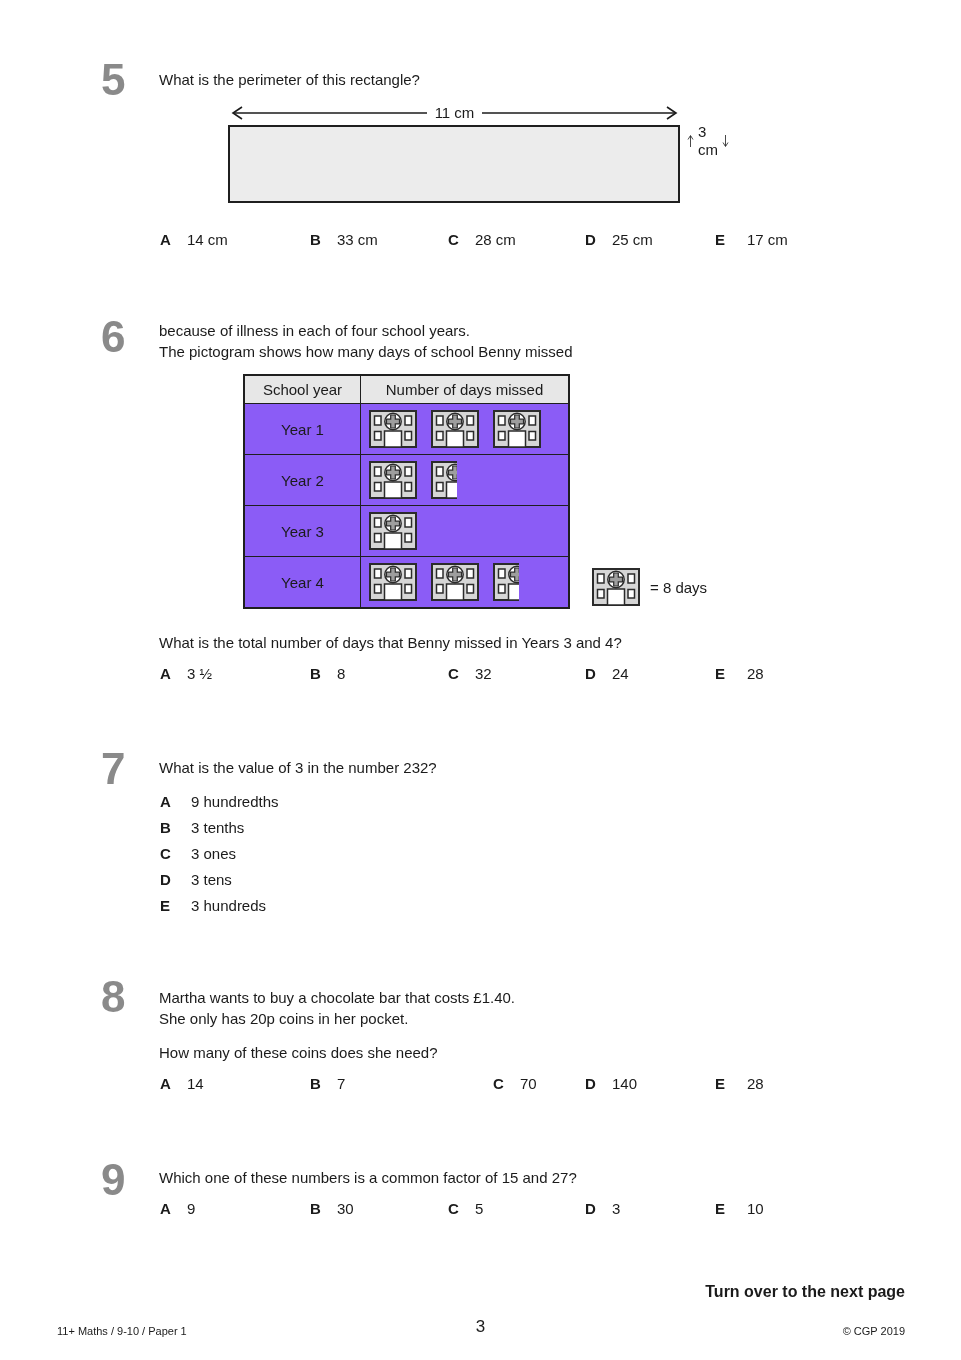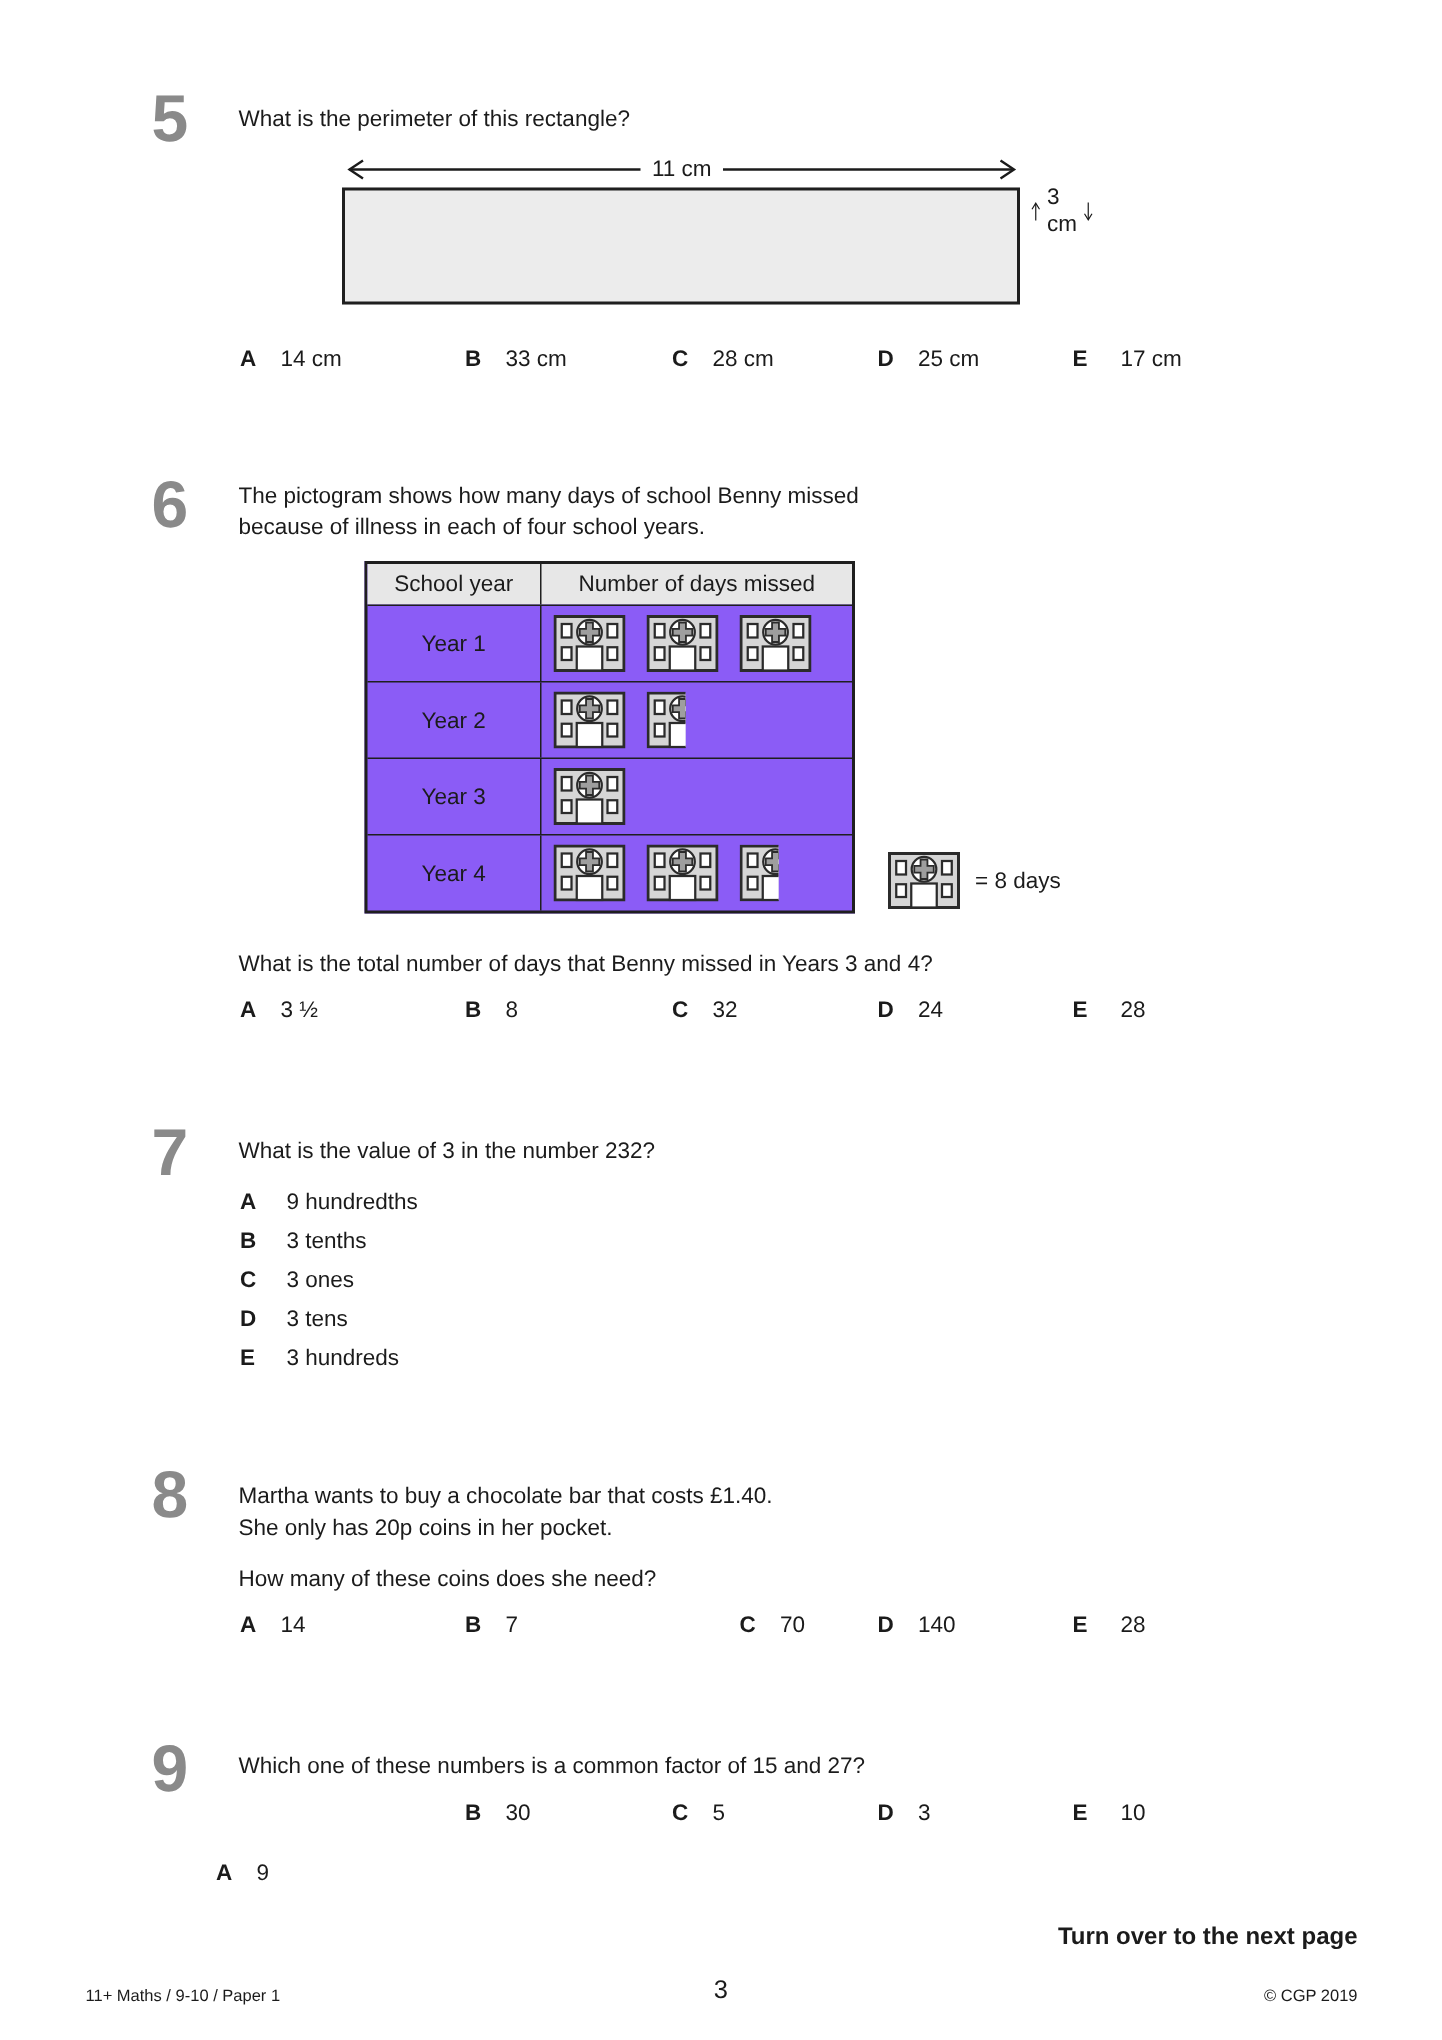--- a/index.html
+++ b/index.html
@@ -85,22 +85,22 @@
       <span class="opt" style="left:310px;"><b class="ol">B</b><span class="ov">33 cm</span></span>
       <span class="opt" style="left:448px;"><b class="ol">C</b><span class="ov">28 cm</span></span>
       <span class="opt" style="left:585px;"><b class="ol">D</b><span class="ov">25 cm</span></span>
       <span class="opt" style="left:715px;"><b class="ol" style="width:32px;">E</b><span class="ov">17 cm</span></span>
     </div>
   </div>
 
   <div class="qblock" style="top:315px;height:390px;">
     <div class="qnum">6</div>
     <div class="qtext" style="top:5px;">
+      <div>because of illness in each of four school years.</div>
       <div>The pictogram shows how many days of school Benny missed</div>
-      <div>because of illness in each of four school years.</div>
     </div>
 
     <div class="ptable">
       <div class="prow phead">
         <div class="pcell-year">School year</div>
         <div class="pcell-icons">Number of days missed</div>
       </div>
       <div class="prow pdata">
         <div class="pcell-year">Year 1</div>
         <div class="pcell-icons">
@@ -285,21 +285,21 @@
       <span class="opt" style="left:460px;margin-left:33px;"><b class="ol">C</b><span class="ov">70</span></span>
       <span class="opt" style="left:585px;"><b class="ol">D</b><span class="ov">140</span></span>
       <span class="opt" style="left:715px;"><b class="ol" style="width:32px;">E</b><span class="ov">28</span></span>
     </div>
   </div>
 
   <div class="qblock" style="top:1158px;height:80px;">
     <div class="qnum">9</div>
     <div class="qtext" style="top:9px;">Which one of these numbers is a common factor of 15 and 27?</div>
     <div class="opt-row" style="top:42px;">
-      <span class="opt" style="left:144px;margin-top:40px;"><b class="ol">A</b><span class="ov">9</span></span>
+      <span class="opt" style="left:160px;"><b class="ol">A</b><span class="ov">9</span></span>
       <span class="opt" style="left:310px;"><b class="ol">B</b><span class="ov">30</span></span>
       <span class="opt" style="left:448px;"><b class="ol">C</b><span class="ov">5</span></span>
       <span class="opt" style="left:585px;"><b class="ol">D</b><span class="ov">3</span></span>
       <span class="opt" style="left:715px;"><b class="ol" style="width:32px;">E</b><span class="ov">10</span></span>
     </div>
   </div>
 
   <div class="turnover">Turn over to the next page</div>
   <div class="footer-left">11+ Maths / 9-10 / Paper 1</div>
   <div class="footer-page">3</div>

